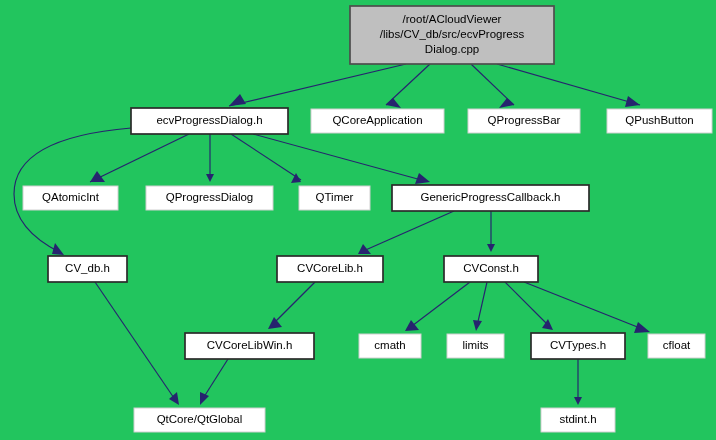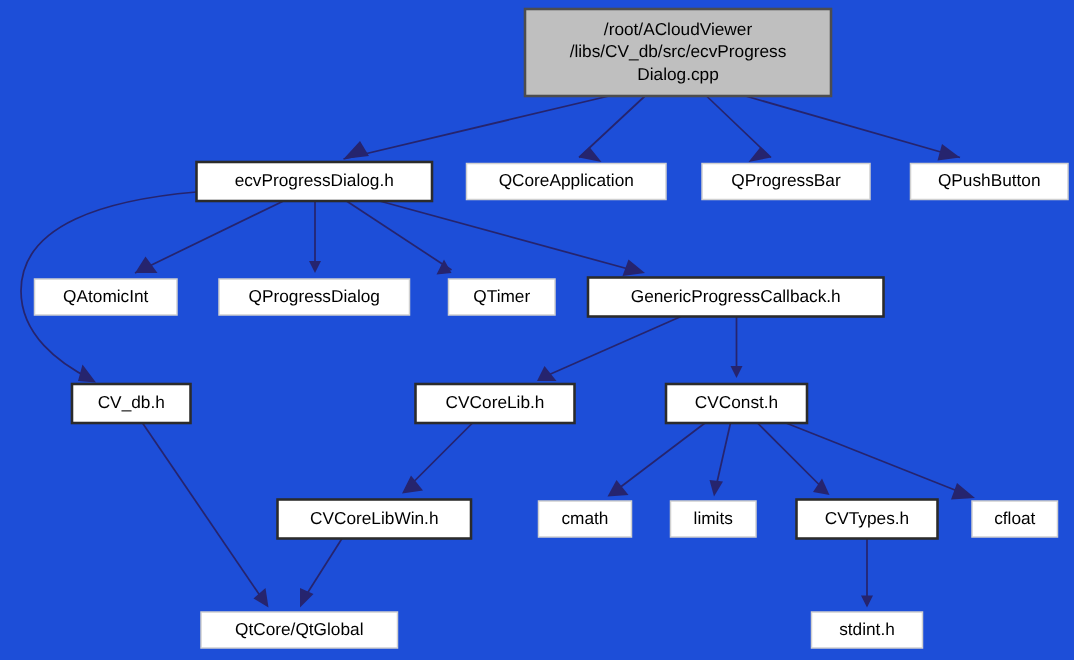--- a/index.html
+++ b/index.html
@@ -11,21 +11,21 @@
   body {
     width: 716px;
     height: 440px;
     font-family: "Liberation Sans", sans-serif;
     overflow: hidden;
   }
   #graph-root {
     position: relative;
     width: 716px;
     height: 440px;
-    background: #1d4ed8;
+    background: #22c55e;
   }
   svg.graph-canvas {
     display: block;
     width: 716px;
     height: 440px;
   }
   .node-label {
     font-family: "Liberation Sans", sans-serif;
     font-size: 11.5px;
     fill: #000000;

